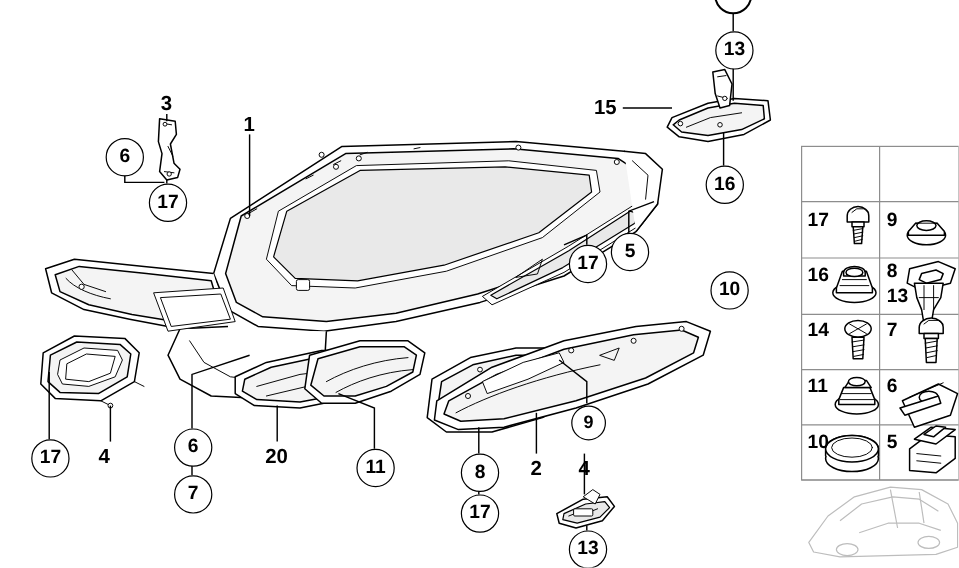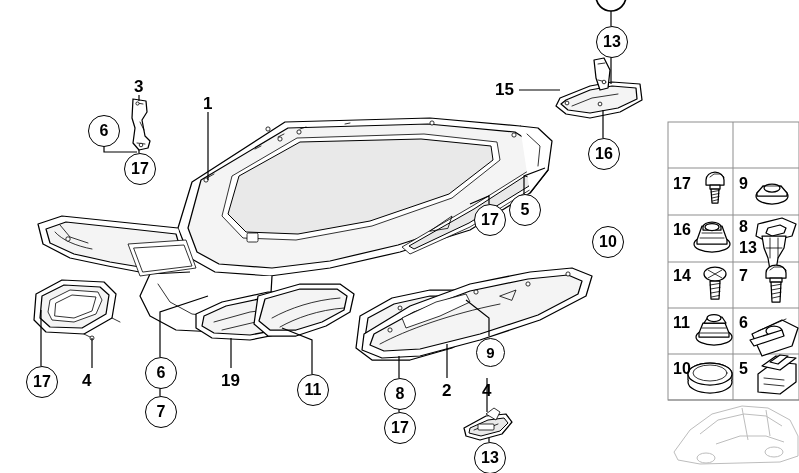--- a/index.html
+++ b/index.html
@@ -301,21 +301,21 @@
   <div class="lbl" style="left:495px;top:81px;">15</div>
   <div class="callout" style="left:596px;top:26px;">13</div>
   <div class="callout" style="left:588px;top:138px;">16</div>
   <div class="callout" style="left:509px;top:194px;">5</div>
   <div class="callout" style="left:474px;top:204px;">17</div>
   <div class="callout" style="left:592px;top:226px;">10</div>
   <div class="callout" style="left:26px;top:366px;">17</div>
   <div class="lbl" style="left:82px;top:372px;">4</div>
   <div class="callout" style="left:145px;top:357px;">6</div>
   <div class="callout" style="left:145px;top:396px;">7</div>
-  <div class="lbl" style="left:221px;top:372px;">19</div>
+  <div class="lbl" style="left:221px;top:372px;">20</div>
   <div class="callout" style="left:297px;top:374px;">11</div>
   <div class="callout" style="left:384px;top:378px;">8</div>
   <div class="callout" style="left:384px;top:412px;">17</div>
   <div class="lbl" style="left:442px;top:382px;">2</div>
   <div class="lbl" style="left:482px;top:382px;">4</div>
   <div class="callout sm" style="left:476px;top:338px;">9</div>
   <div class="callout" style="left:474px;top:442px;">13</div>
 
   <div class="leg-num" style="left:673px;top:176px;">17</div>
   <div class="leg-num" style="left:739px;top:176px;">9</div>

